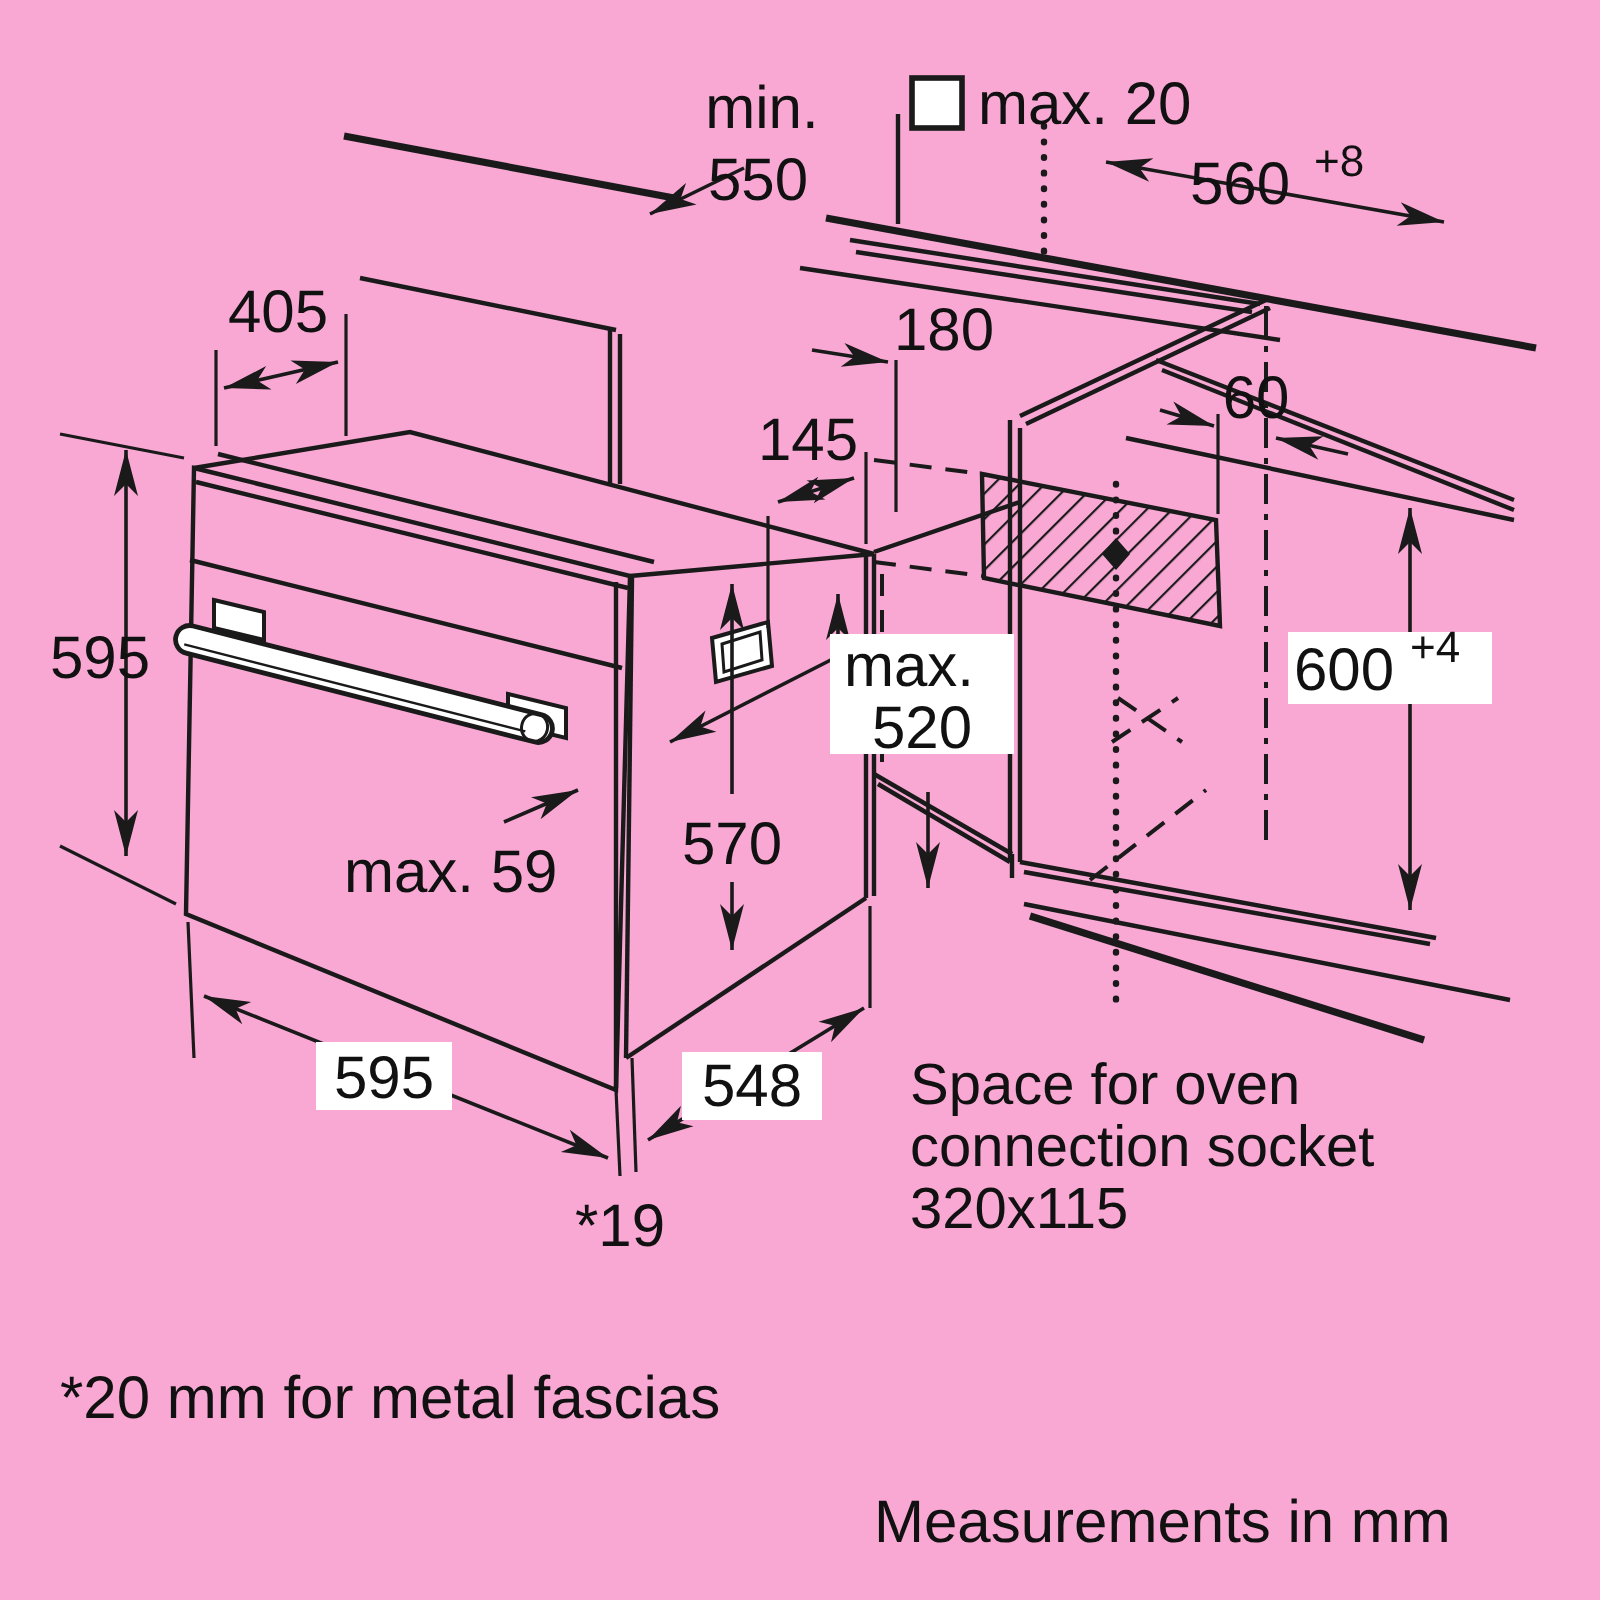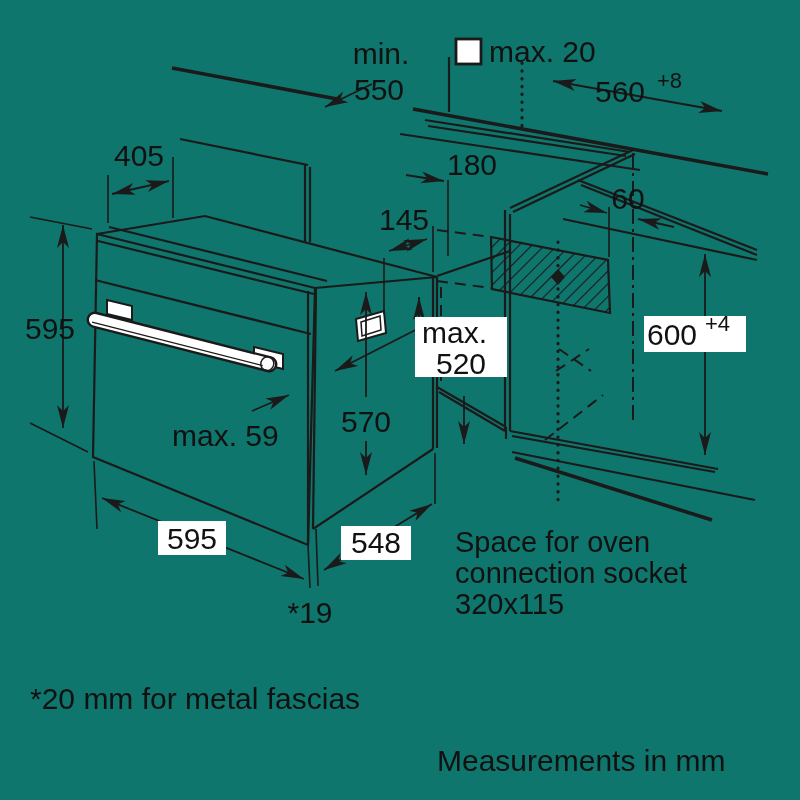--- a/index.html
+++ b/index.html
@@ -7,21 +7,21 @@
     padding: 0;
     background: #ffffff;
     width: 800px;
     height: 800px;
     font-family: "Liberation Sans", sans-serif;
   }
   #stage {
     position: relative;
     width: 800px;
     height: 800px;
-    background: #0f766e;
+    background: #f9a8d4;
     overflow: hidden;
   }
   svg { display: block; }
   .ln   { stroke: #1a1a1a; stroke-width: 2.2; fill: none; }
   .ln-thick { stroke: #1a1a1a; stroke-width: 3.6; fill: none; }
   .ln-thin  { stroke: #1a1a1a; stroke-width: 1.6; fill: none; }
   .dim  { stroke: #1a1a1a; stroke-width: 1.8; fill: none; }
   .dash { stroke: #1a1a1a; stroke-width: 2; fill: none; stroke-dasharray: 11 7; }
   .dashdot { stroke: #1a1a1a; stroke-width: 2; fill: none; stroke-dasharray: 15 5 3 5; }
   .dots { stroke: #1a1a1a; stroke-width: 3.2; fill: none; stroke-dasharray: 0.3 7.5; stroke-linecap: round; }

